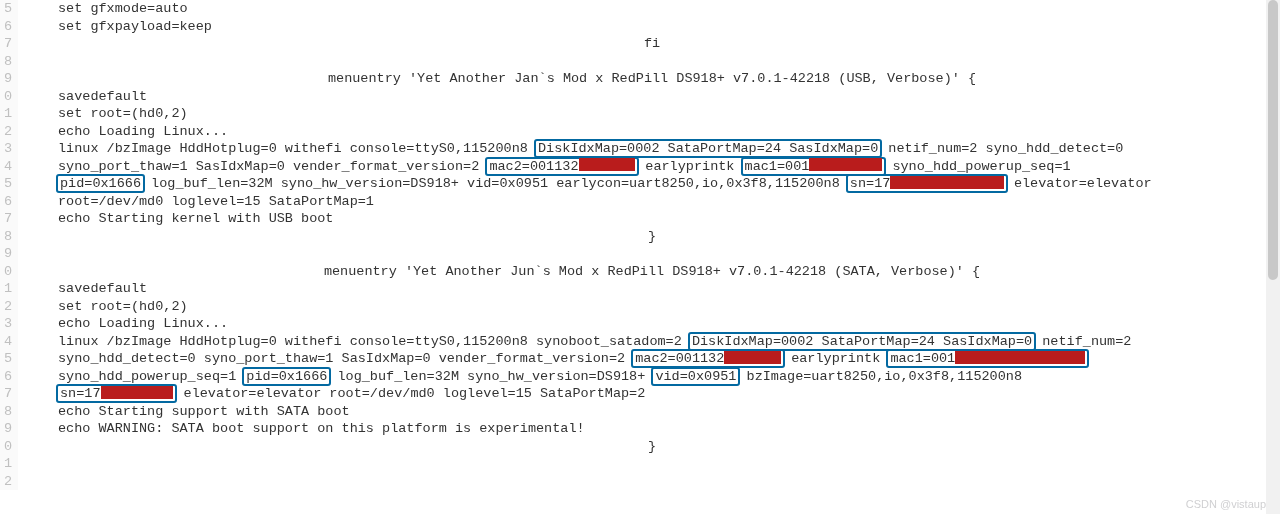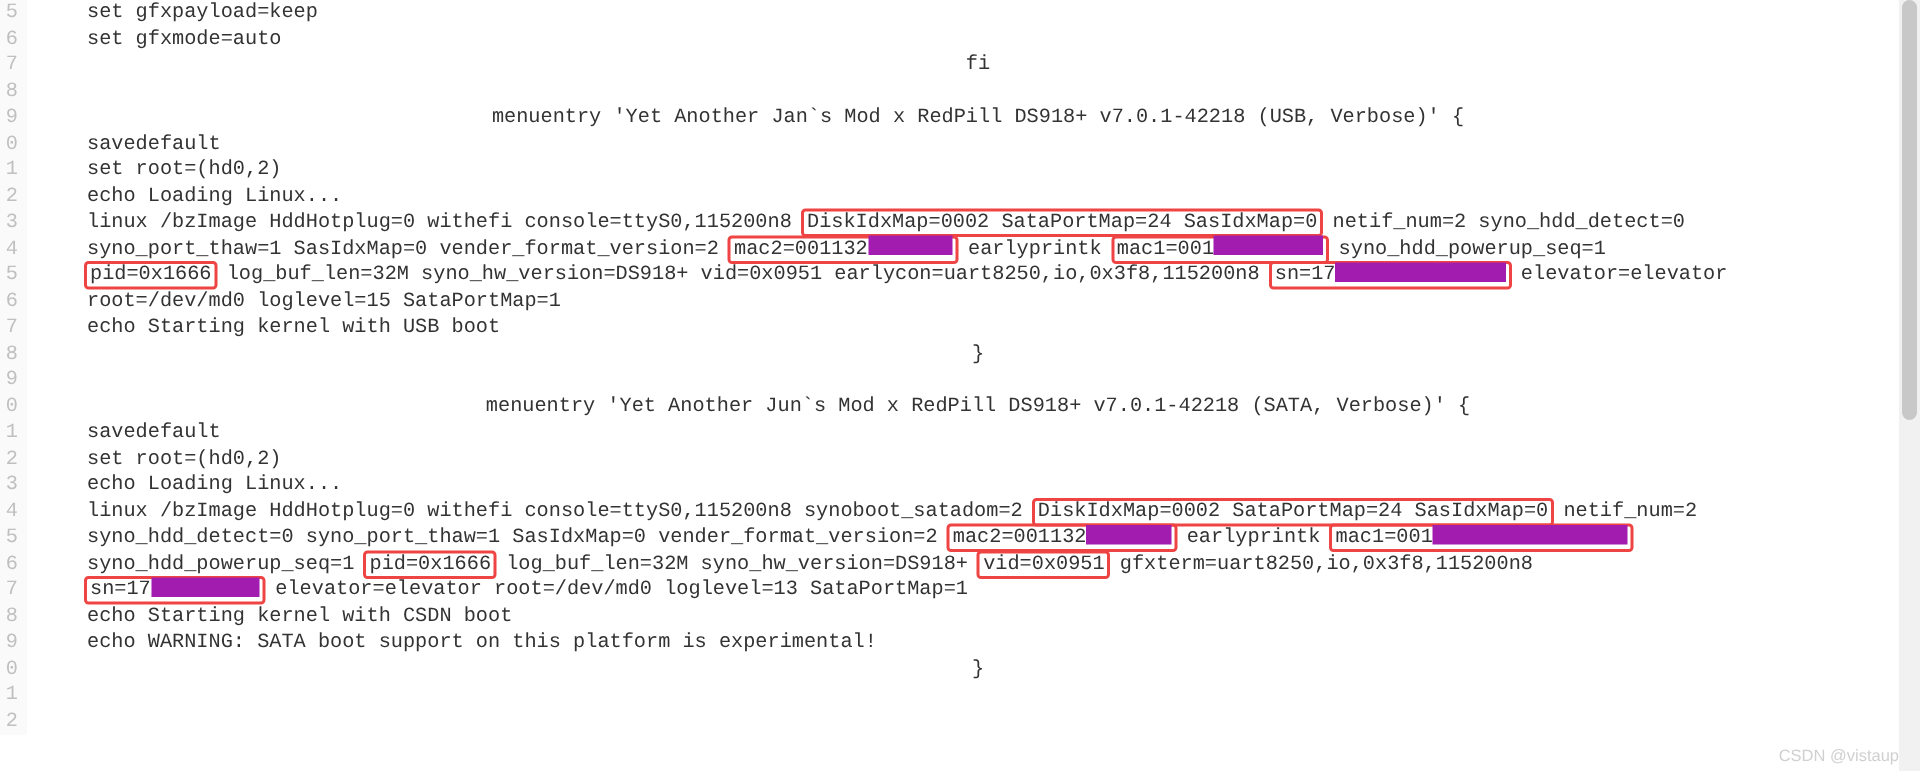--- a/index.html
+++ b/index.html
@@ -31,28 +31,28 @@
     height: 17.5px;
     line-height: 17.5px;
   }
   .code {
     padding-left: 6px;
     flex: 1;
   }
   .indent1 { padding-left: 0; text-align: center; }
   .indent2 { padding-left: 34px; }
   .hl {
-    border: 2px solid #ef4444;
+    border: 2px solid #0369a1;
     border-radius: 3px;
     padding: 0 2px;
     margin: 0 -2px;
   }
   .mask {
     display: inline-block;
-    background: #a21caf;
+    background: #b91c1c;
     color: transparent;
     vertical-align: middle;
     position: relative;
     top: -1px;
     height: 13px;
   }
   .watermark {
     position: absolute;
     bottom: 4px;
     right: 14px;
@@ -107,44 +107,44 @@
       <div>5</div>
       <div>6</div>
       <div>7</div>
       <div>8</div>
       <div>9</div>
       <div>0</div>
       <div>1</div>
       <div>2</div>
     </div>
   <div class="code">
+    <div class="line indent2"><span>set gfxmode=auto</span></div>
     <div class="line indent2"><span>set gfxpayload=keep</span></div>
-    <div class="line indent2"><span>set gfxmode=auto</span></div>
     <div class="line indent1"><span>fi</span></div>
     <div class="line"><span> </span></div>
     <div class="line indent1"><span>menuentry 'Yet Another Jan`s Mod x RedPill DS918+ v7.0.1-42218 (USB, Verbose)' {</span></div>
     <div class="line indent2"><span>savedefault</span></div>
     <div class="line indent2"><span>set root=(hd0,2)</span></div>
     <div class="line indent2"><span>echo Loading Linux...</span></div>
     <div class="line indent2"><span>linux /bzImage HddHotplug=0 withefi console=ttyS0,115200n8 </span><span class="hl">DiskIdxMap=0002 SataPortMap=24 SasIdxMap=0</span><span> netif_num=2 syno_hdd_detect=0 </span></div>
     <div class="line indent2"><span>syno_port_thaw=1 SasIdxMap=0 vender_format_version=2 </span><span class="hl"><span>mac2=001132</span><span class="mask">XXXXXXX</span></span><span> earlyprintk </span><span class="hl"><span>mac1=001</span><span class="mask">XXXXXXXXX</span></span><span> syno_hdd_powerup_seq=1 </span></div>
     <div class="line indent2"><span class="hl">pid=0x1666</span><span> log_buf_len=32M syno_hw_version=DS918+ vid=0x0951 earlycon=uart8250,io,0x3f8,115200n8 </span><span class="hl"><span>sn=17</span><span class="mask">XXXXXXXXXXXXXX</span></span><span> elevator=elevator </span></div>
     <div class="line indent2"><span>root=/dev/md0 loglevel=15 SataPortMap=1</span></div>
     <div class="line indent2"><span>echo Starting kernel with USB boot</span></div>
     <div class="line indent1"><span>}</span></div>
     <div class="line"><span> </span></div>
     <div class="line indent1"><span>menuentry 'Yet Another Jun`s Mod x RedPill DS918+ v7.0.1-42218 (SATA, Verbose)' {</span></div>
     <div class="line indent2"><span>savedefault</span></div>
     <div class="line indent2"><span>set root=(hd0,2)</span></div>
     <div class="line indent2"><span>echo Loading Linux...</span></div>
     <div class="line indent2"><span>linux /bzImage HddHotplug=0 withefi console=ttyS0,115200n8 synoboot_satadom=2 </span><span class="hl">DiskIdxMap=0002 SataPortMap=24 SasIdxMap=0</span><span> netif_num=2 </span></div>
     <div class="line indent2"><span>syno_hdd_detect=0 syno_port_thaw=1 SasIdxMap=0 vender_format_version=2 </span><span class="hl"><span>mac2=001132</span><span class="mask">XXXXXXX</span></span><span> earlyprintk </span><span class="hl"><span>mac1=001</span><span class="mask">XXXXXXXXXXXXXXXX</span></span><span> </span></div>
-    <div class="line indent2"><span>syno_hdd_powerup_seq=1 </span><span class="hl">pid=0x1666</span><span> log_buf_len=32M syno_hw_version=DS918+ </span><span class="hl">vid=0x0951</span><span> gfxterm=uart8250,io,0x3f8,115200n8 </span></div>
-    <div class="line indent2"><span class="hl"><span>sn=17</span><span class="mask">XXXXXXXXX</span></span><span> elevator=elevator root=/dev/md0 loglevel=13 SataPortMap=1</span></div>
-    <div class="line indent2"><span>echo Starting kernel with CSDN boot</span></div>
+    <div class="line indent2"><span>syno_hdd_powerup_seq=1 </span><span class="hl">pid=0x1666</span><span> log_buf_len=32M syno_hw_version=DS918+ </span><span class="hl">vid=0x0951</span><span> bzImage=uart8250,io,0x3f8,115200n8 </span></div>
+    <div class="line indent2"><span class="hl"><span>sn=17</span><span class="mask">XXXXXXXXX</span></span><span> elevator=elevator root=/dev/md0 loglevel=15 SataPortMap=2</span></div>
+    <div class="line indent2"><span>echo Starting support with SATA boot</span></div>
     <div class="line indent2"><span>echo WARNING: SATA boot support on this platform is experimental!</span></div>
     <div class="line indent1"><span>}</span></div>
   </div>
 </div>
 
 <div class="scrollbar">
   <div class="scrollbar-thumb"></div>
 </div>
 
 <div class="watermark">CSDN @vistaup</div>

